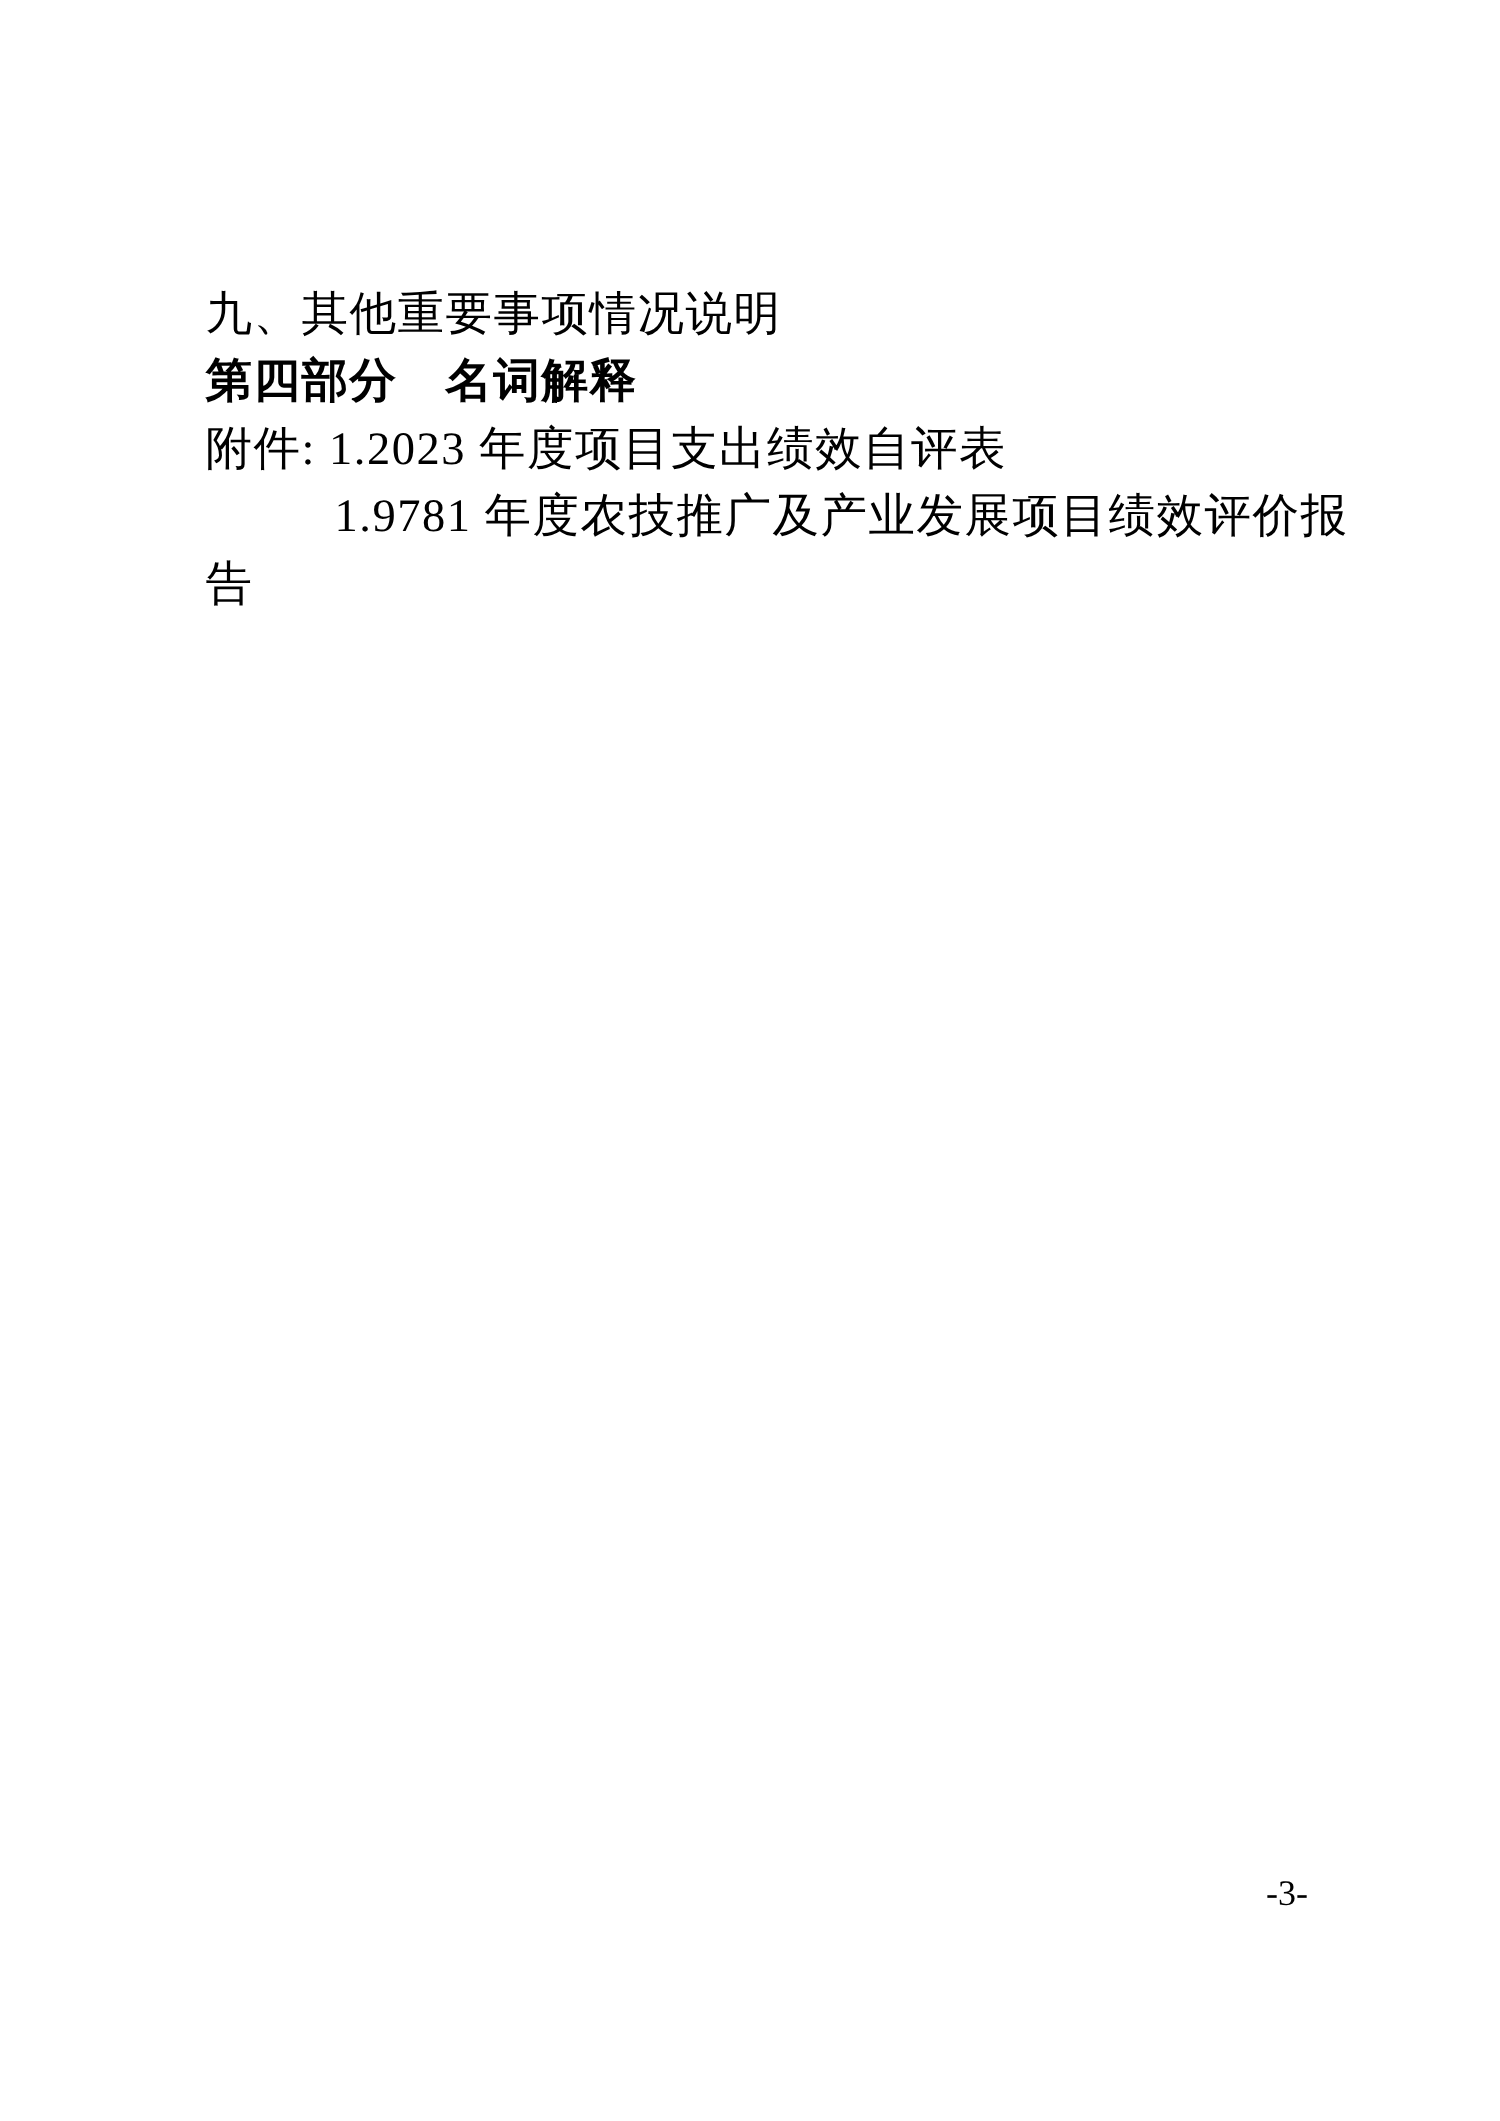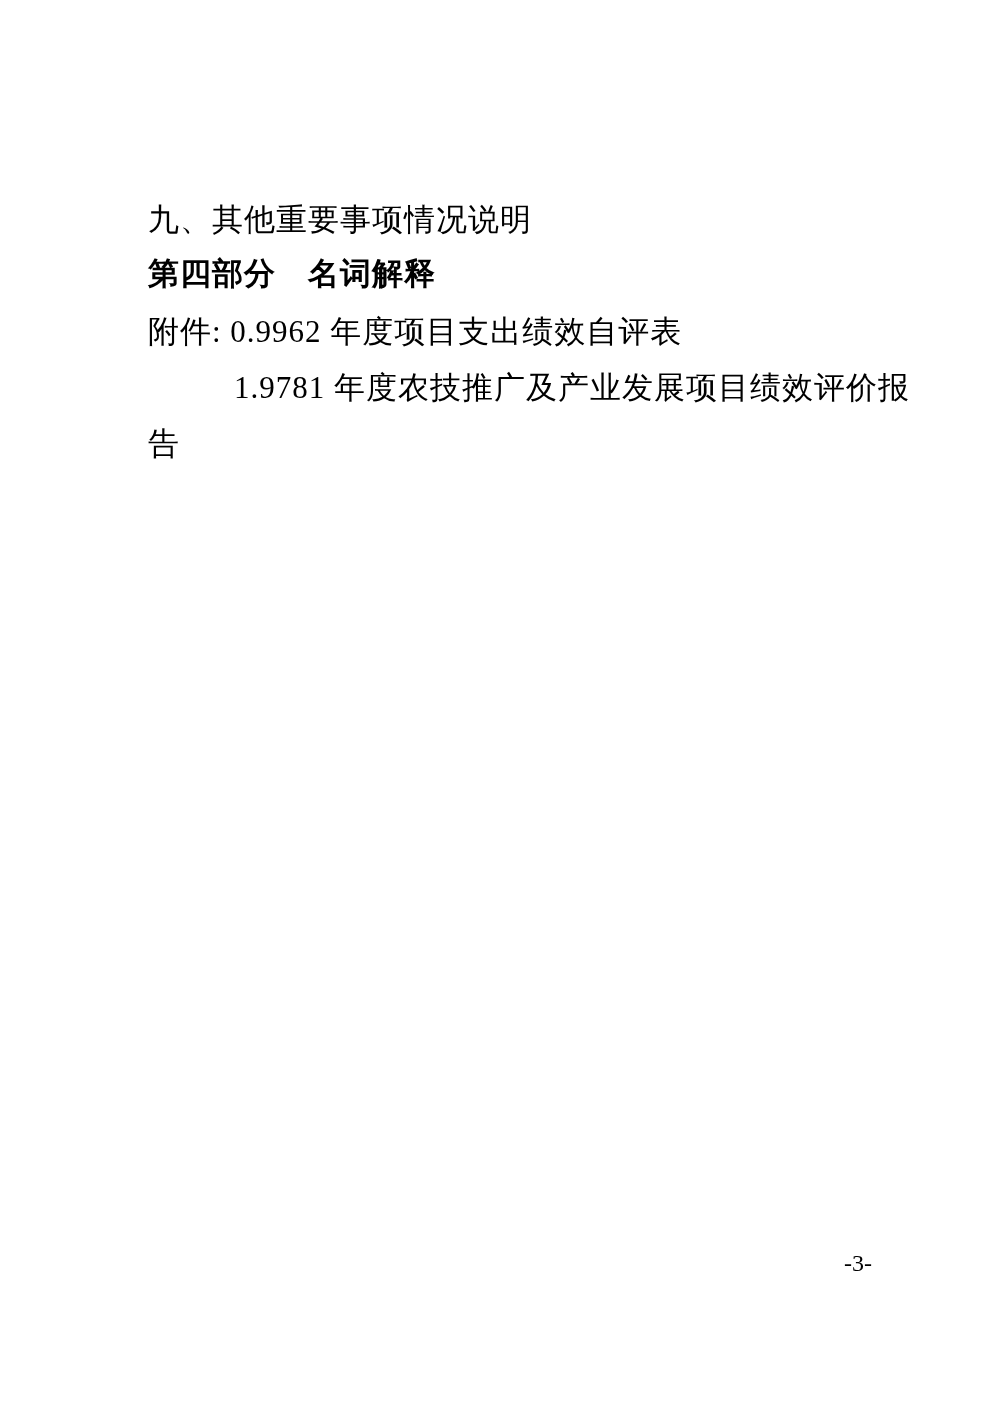--- a/index.html
+++ b/index.html
@@ -17,46 +17,45 @@
     font-family: "Liberation Serif", "DejaVu Serif", serif;
     color: #000000;
   }
   .content {
     position: absolute;
     left: 137px;
     top: 186px;
     width: 745px;
   }
   .line {
-    margin: 11px;
+    margin: 0;
     font-size: 31px;
     line-height: 45px;
     white-space: nowrap;
     letter-spacing: 1px;
   }
   .line.bold {
     font-weight: bold;
-    font-family: Liberation Mono, monospace;
   }
   .line.indent {
     padding-left: 86px;
   }
   .pagenum {
     position: absolute;
     right: 128px;
     top: 1248px;
     font-size: 24px;
     line-height: 30px;
   }
 </style>
 </head>
 <body>
 
 <div class="page">
   <div class="content">
     <p class="line">九、其他重要事项情况说明</p>
     <p class="line bold">第四部分　名词解释</p>
-    <p class="line">附件: 0.9962 年度项目支出绩效自评表</p>
+    <p class="line">附件: 1.2023 年度项目支出绩效自评表</p>
     <p class="line indent">1.9781 年度农技推广及产业发展项目绩效评价报</p>
     <p class="line">告</p>
   </div>
   <div class="pagenum">-3-</div>
 </div>
 
 </body></html>

